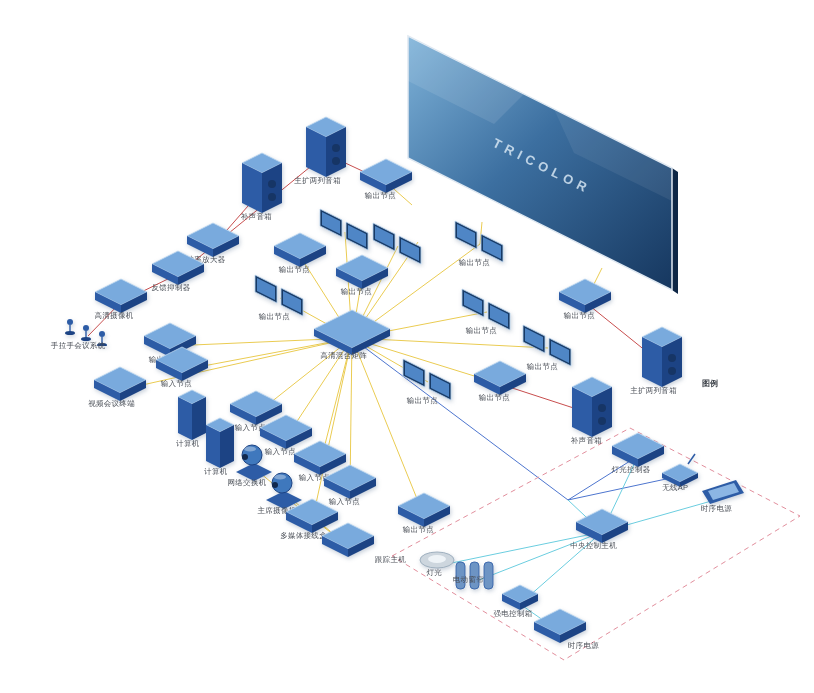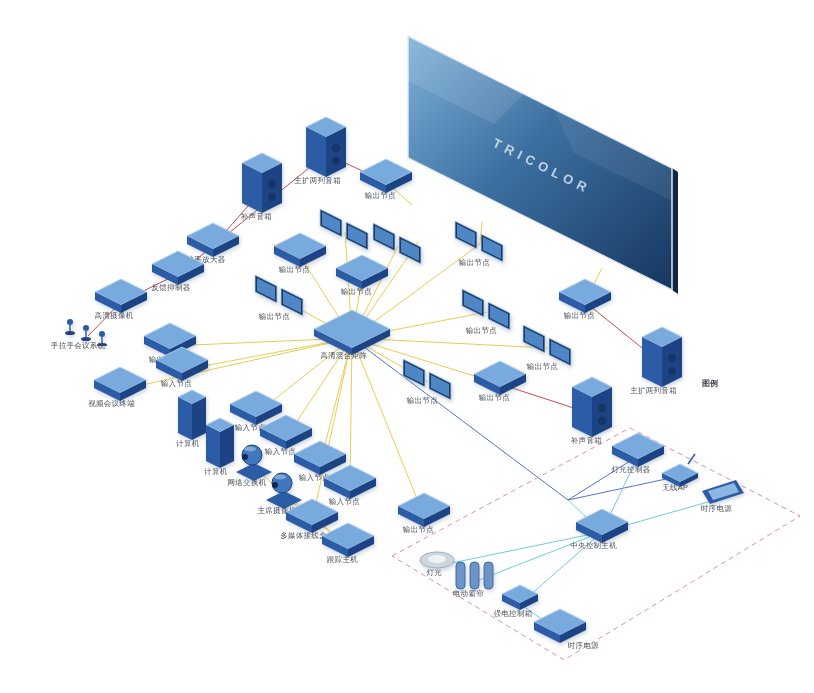--- a/index.html
+++ b/index.html
@@ -415,36 +415,36 @@
      <polygon points="28,29 54,16 54,24 28,37" fill="#1c4384"></polygon>
         </svg>
         <div class="node-label" style="top: 35px;">中央控制主机</div>
       </div>
       <div class="node" style="left: 320px; top: 520px;">
         <svg width="56" height="40" viewBox="0 0 56 40">
           <polygon points="28,3 54,16 28,29 2,16" fill="#79aadd" stroke="#bdd7f0" stroke-width="0.8"></polygon>
      <polygon points="2,16 28,29 28,37 2,24" fill="#2d5ca6"></polygon>
      <polygon points="28,29 54,16 54,24 28,37" fill="#1c4384"></polygon>
         </svg>
-        <div class="node-label" style="top: 35px;">跟踪主机</div>
+        <div class="node-label" style="top: 35px; margin-left: 48px;">跟踪主机</div>
       </div>
       <div class="node" style="left: 417px; top: 547px;">
         <svg width="40" height="26" viewBox="0 0 40 26">
           <ellipse cx="20" cy="13" rx="17" ry="8" fill="#cdd6de" stroke="#9fb0bf" stroke-width="1"></ellipse>
      <ellipse cx="20" cy="12" rx="9" ry="4" fill="#eef3f7"></ellipse>
         </svg>
         <div class="node-label" style="top: 21px;">灯光</div>
       </div>
       <div class="node" style="left: 452px; top: 558px;">
         <svg width="44" height="36" viewBox="0 0 44 36">
           <rect x="4" y="4" width="9" height="27" rx="4" fill="#6d94c4" stroke="#2d5ca6" stroke-width="0.8"></rect>
           <rect x="18" y="4" width="9" height="27" rx="4" fill="#6d94c4" stroke="#2d5ca6" stroke-width="0.8"></rect>
           <rect x="32" y="4" width="9" height="27" rx="4" fill="#6d94c4" stroke="#2d5ca6" stroke-width="0.8"></rect>
         </svg>
-        <div class="node-label" style="top: 31px;">电动窗帘</div>
+        <div class="node-label" style="top: 17px;">电动窗帘</div>
       </div>
       <div class="node" style="left: 500px; top: 582px;">
         <svg width="40" height="32" viewBox="0 0 40 32">
           <polygon points="20,3 38,12 20,21 2,12" fill="#79aadd" stroke="#bdd7f0" stroke-width="0.8"></polygon>
      <polygon points="2,12 20,21 20,28 2,19" fill="#2d5ca6"></polygon>
      <polygon points="20,21 38,12 38,19 20,28" fill="#1c4384"></polygon>
         </svg>
         <div class="node-label" style="top: 27px;">强电控制箱</div>
       </div>
       <div class="node" style="left: 532px; top: 606px;">

